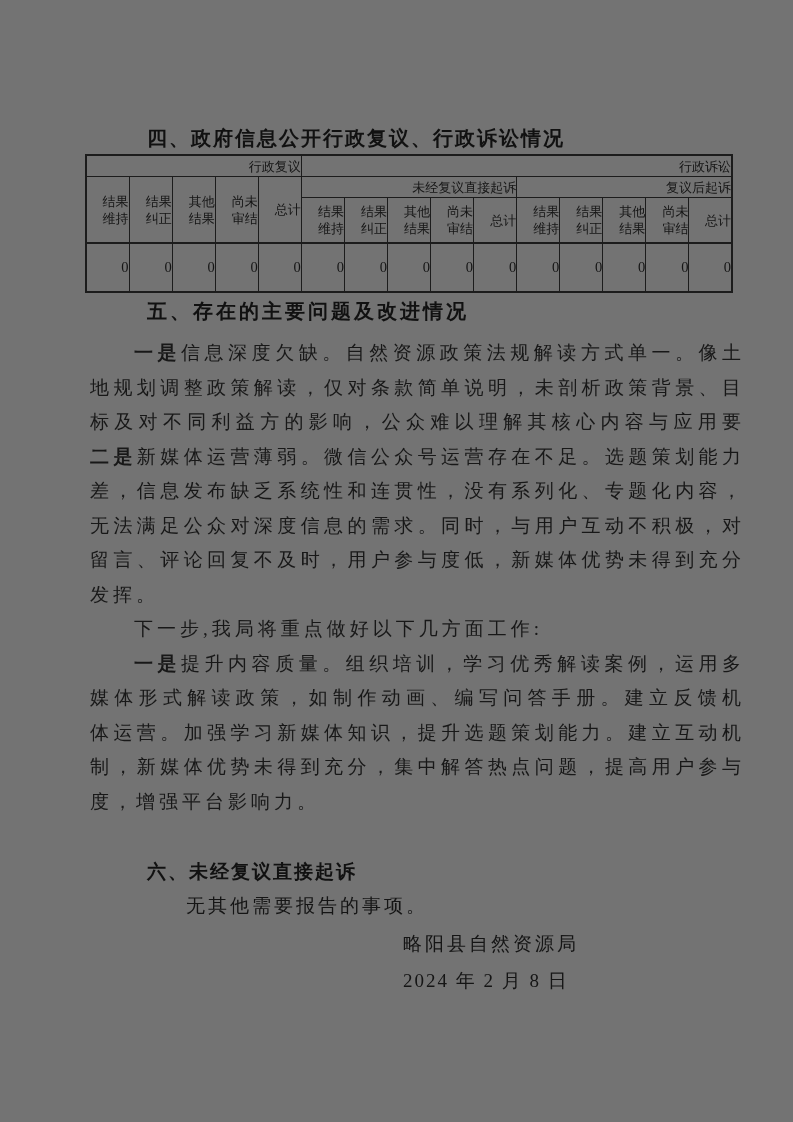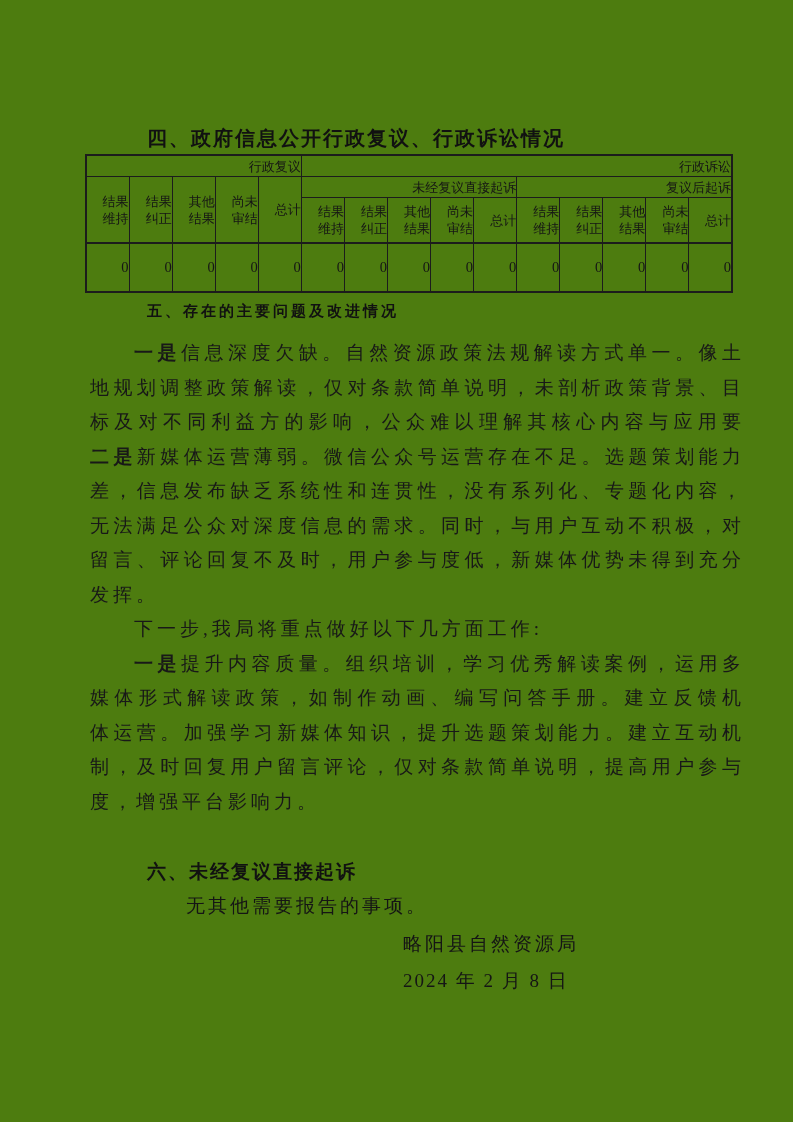--- a/index.html
+++ b/index.html
@@ -1,34 +1,34 @@
 <!DOCTYPE html>
 <html><head>
 <meta charset="utf-8">
 <style>
   html,body { margin:0; padding:0; }
   body { background:#888; }
   #page {
     position:relative;
     width:793px; height:1122px;
     margin:0 auto;
-    background:#4d7c0f;
+    background:#737373;
     color:#151515;
     overflow:hidden;
     font-family:"Liberation Serif", serif;
   }
   .abs { position:absolute; }
   .hd {
     font-family:"Liberation Sans", sans-serif;
     font-weight:700;
     color:#111;
     white-space:nowrap;
   }
   #heading4 { left:147px; top:126px; font-size:20px; letter-spacing:2px; line-height:24px; }
-  #heading5 { left:147px; top:300px; font-size:15px; letter-spacing:3px; line-height:22px; }
+  #heading5 { left:147px; top:300px; font-size:20px; letter-spacing:3px; line-height:22px; }
   #heading6 { left:147px; top:861px; font-size:19px; letter-spacing:2px; line-height:22px; }
 
   
   #table-wrap { left:85px; top:154px; }
   #report-table {
     border-collapse:collapse;
     table-layout:fixed;
     width:648px;
     border:2px solid #1c1c1c;
     font-family:"Liberation Serif", serif;
@@ -144,21 +144,21 @@
       <div class="line just"><span>标及对不同利益方的影响，公众难以理解其核心内容与应用要点。</span></div>
       <div class="line just"><b>二是</b><span>新媒体运营薄弱。微信公众号运营存在不足。选题策划能力</span></div>
       <div class="line just"><span>差，信息发布缺乏系统性和连贯性，没有系列化、专题化内容，</span></div>
       <div class="line just"><span>无法满足公众对深度信息的需求。同时，与用户互动不积极，对</span></div>
       <div class="line just"><span>留言、评论回复不及时，用户参与度低，新媒体优势未得到充分</span></div>
       <div class="line"><span>发挥。</span></div>
       <div class="line ind"><span>下一步,我局将重点做好以下几方面工作:</span></div>
       <div class="line ind just"><b>一是</b><span>提升内容质量。组织培训，学习优秀解读案例，运用多</span></div>
       <div class="line just"><span>媒体形式解读政策，如制作动画、编写问答手册。建立反馈机制，</span></div>
       <div class="line just"><span>体运营。加强学习新媒体知识，提升选题策划能力。建立互动机</span></div>
-      <div class="line just"><span>制，及时回复用户留言评论，仅对条款简单说明，提高用户参与</span></div>
+      <div class="line just"><span>制，新媒体优势未得到充分，集中解答热点问题，提高用户参与</span></div>
       <div class="line"><span>度，增强平台影响力。</span></div>
     </div>
 
   <div id="heading6" class="abs hd">六、未经复议直接起诉</div>
 
   <div id="sec6-body" class="abs">无其他需要报告的事项。</div>
 
   <div id="sig-org" class="abs">略阳县自然资源局</div>
 
   <div id="sig-date" class="abs">2024 年 2 月 8 日</div>

